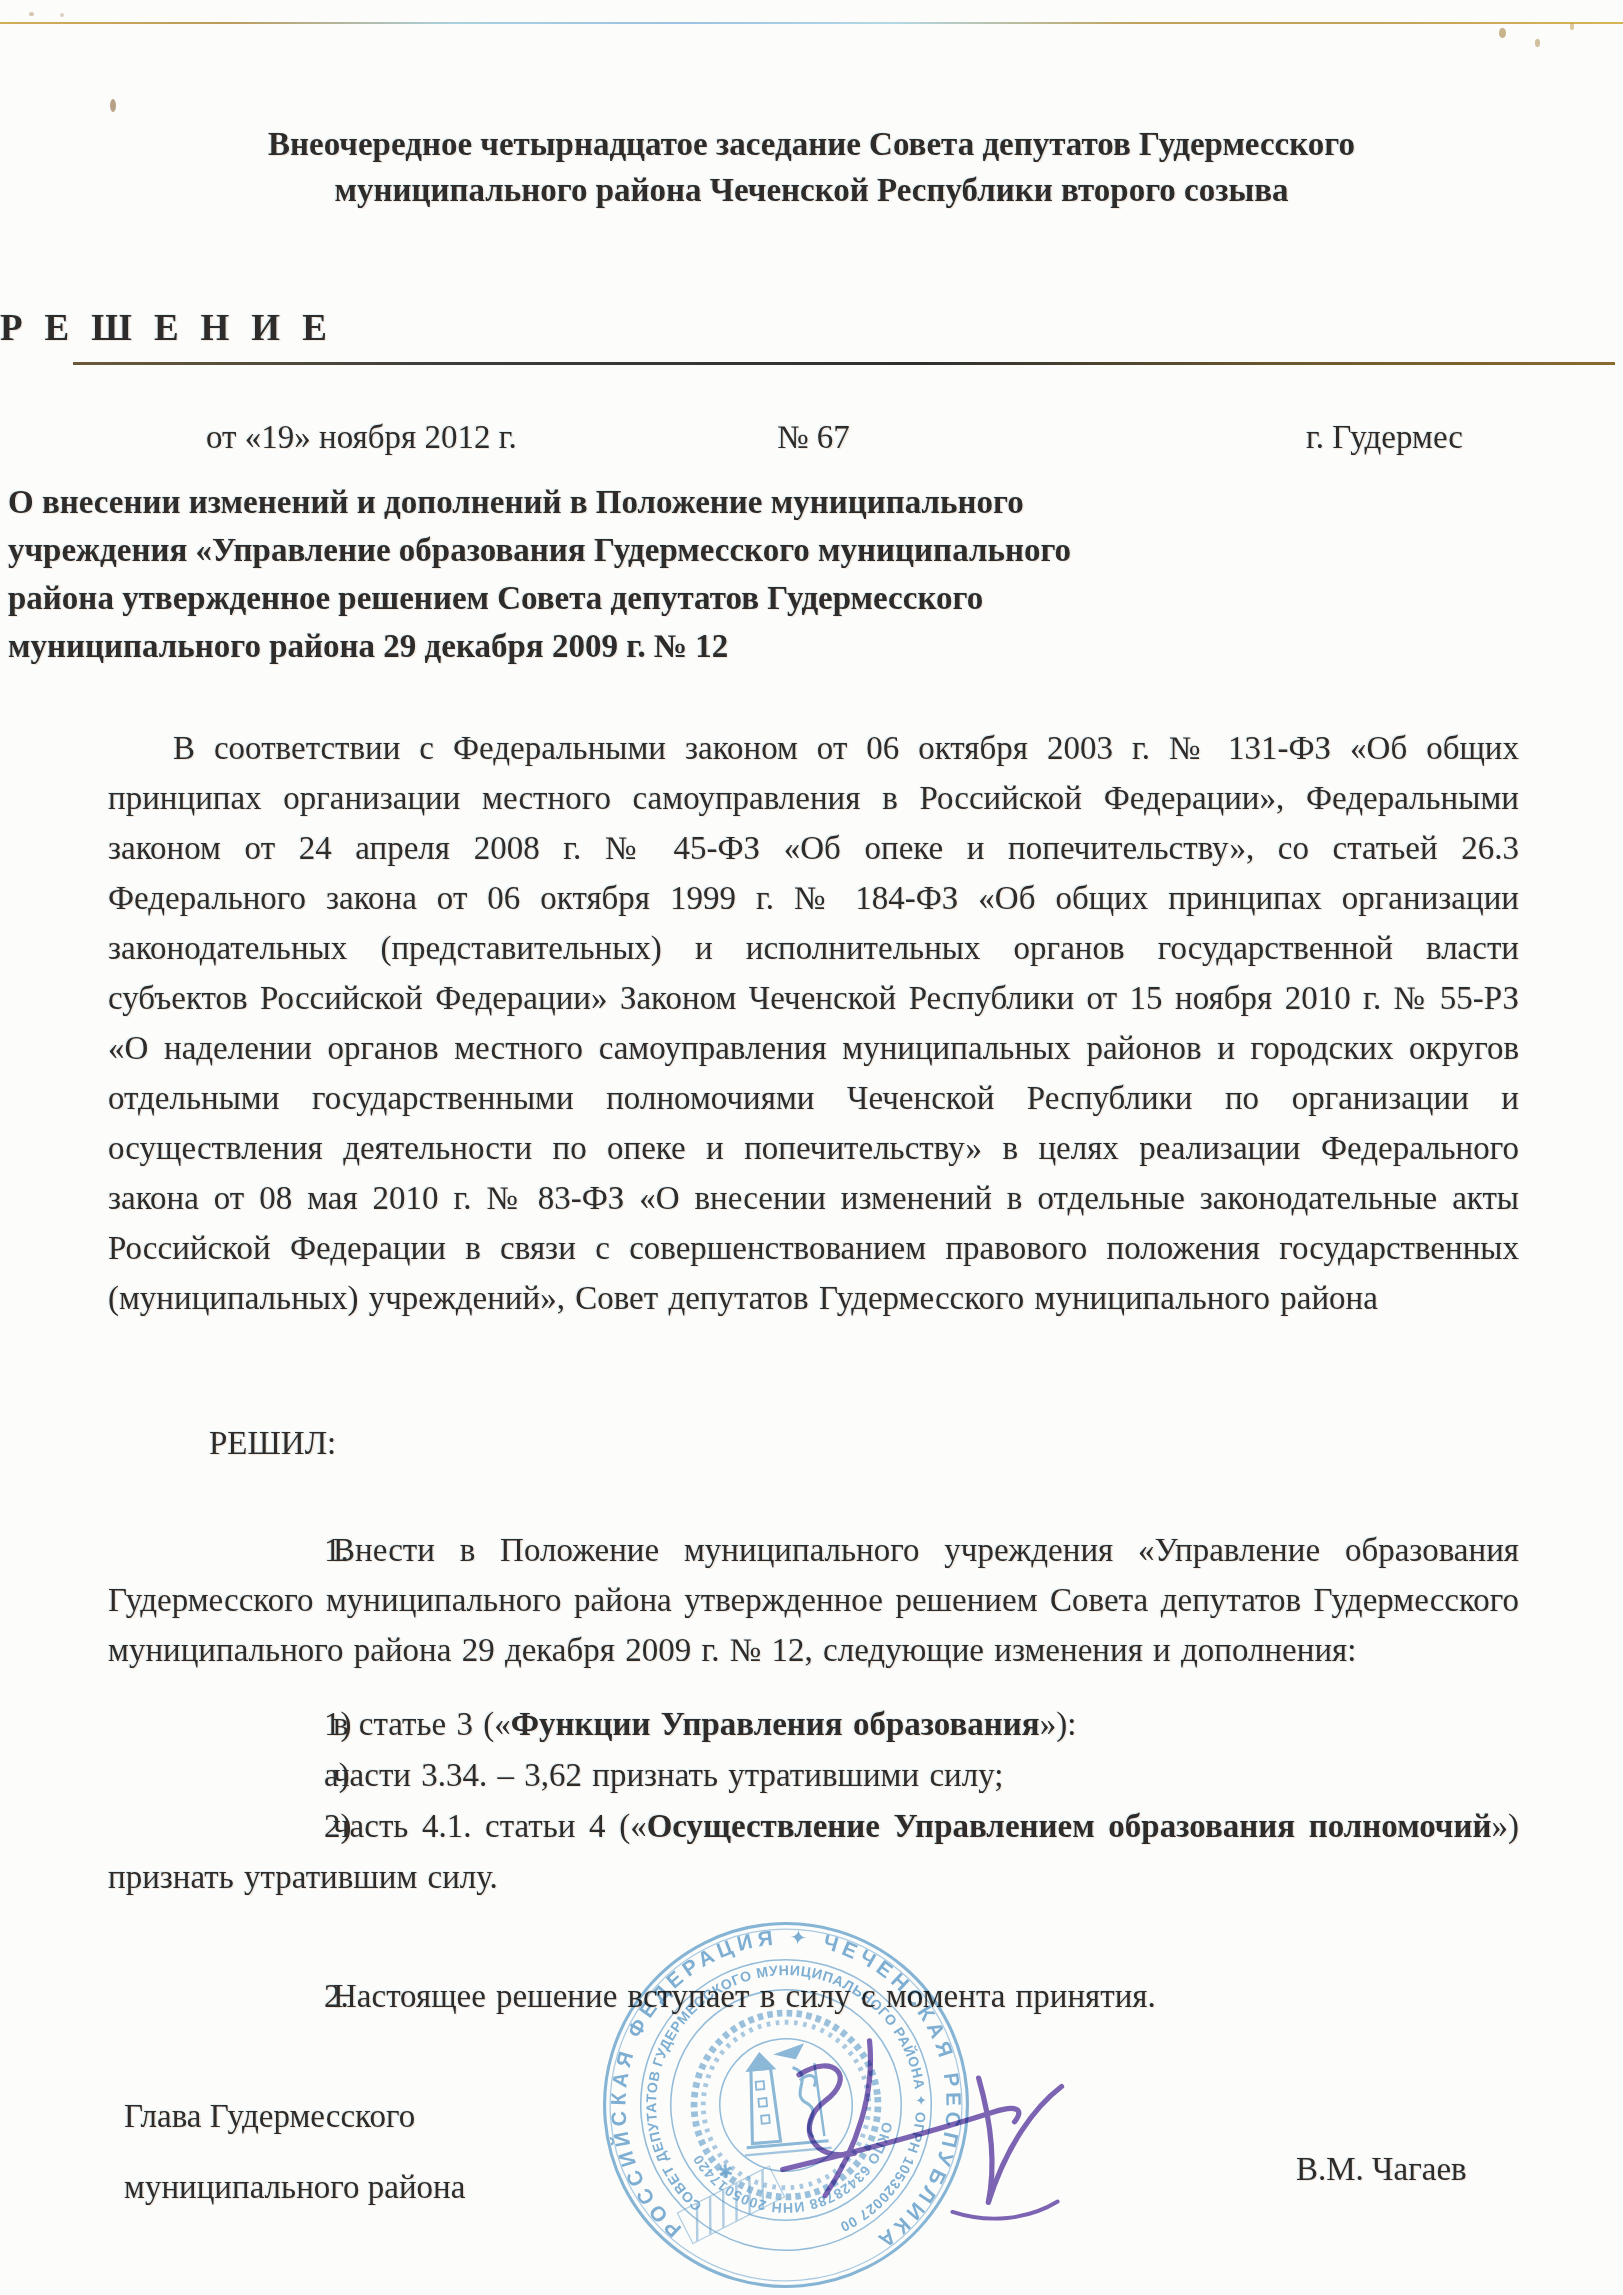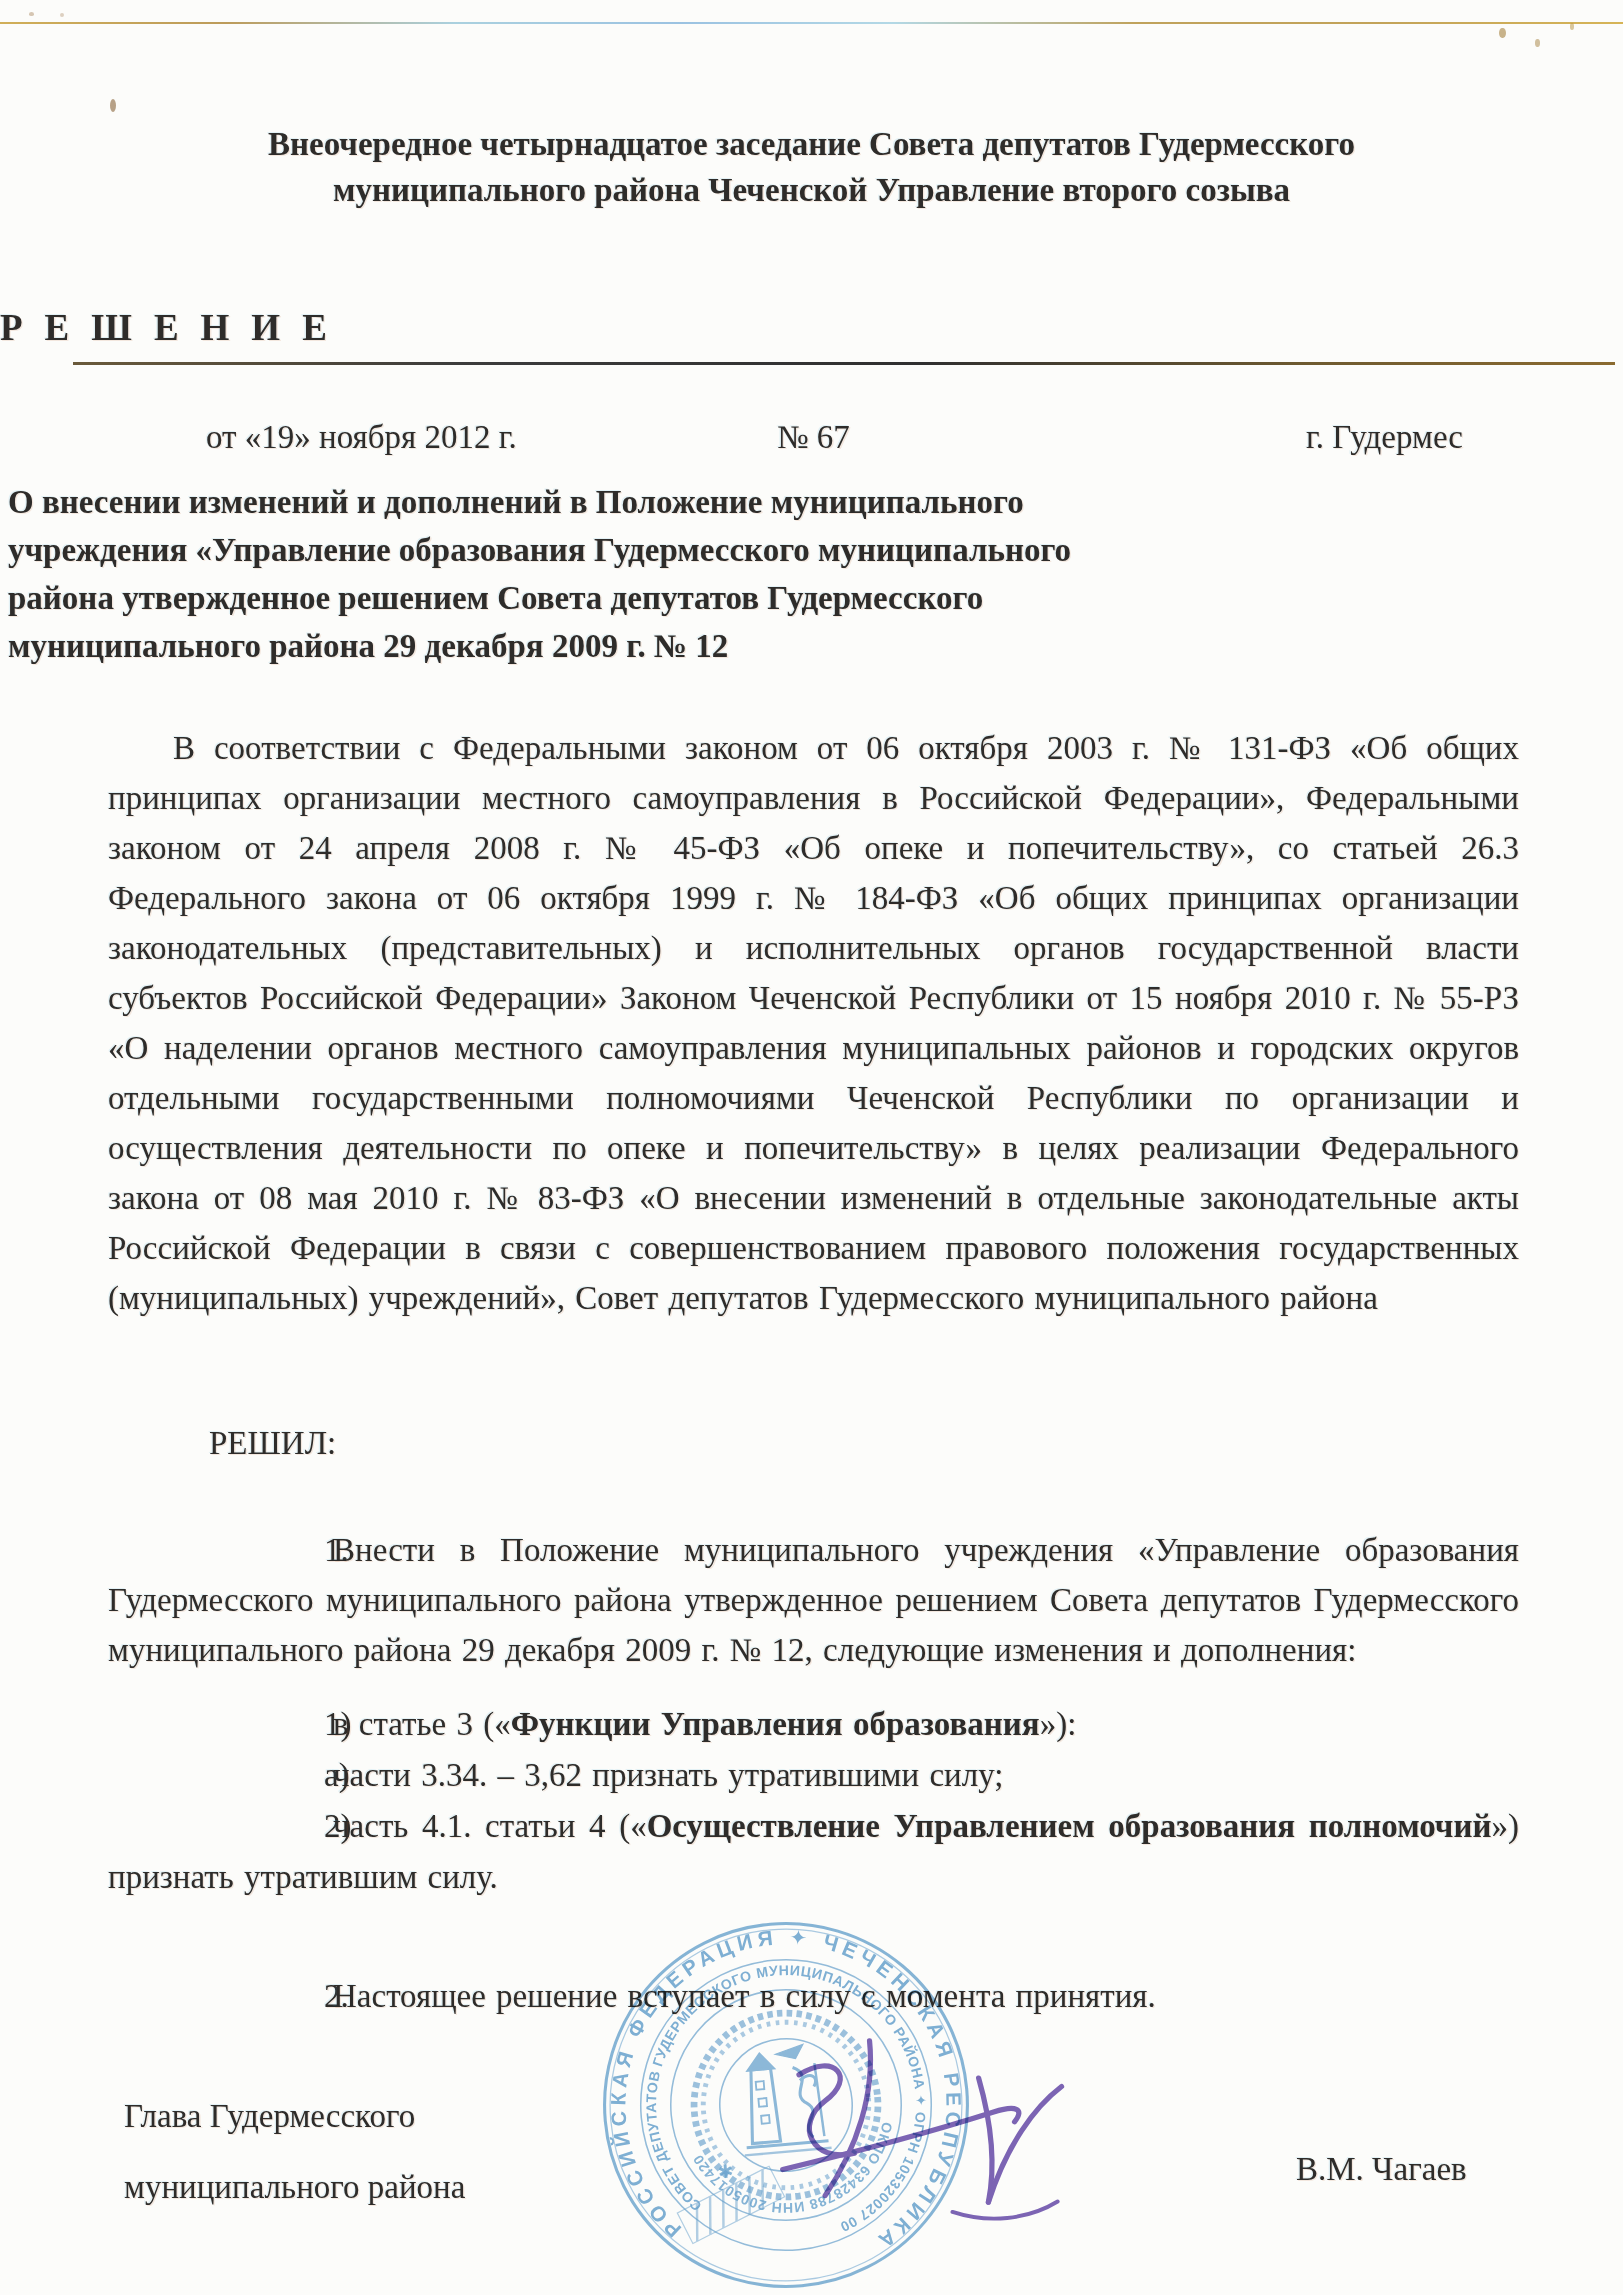--- a/index.html
+++ b/index.html
@@ -105,21 +105,21 @@
 
   <div class="speck" style="left:110px;top:99px;width:5.9px;height:13px;background:#9a7b55;opacity:.7;"></div>
   <div class="speck" style="left:29px;top:11.8px;width:5.2px;height:3.9px;background:#b08f6a;opacity:.5;"></div>
   <div class="speck" style="left:60px;top:13px;width:3.9px;height:3.9px;background:#b08f6a;opacity:.4;"></div>
   <div class="speck" style="left:1499px;top:27.5px;width:6.5px;height:10.5px;background:#a5823f;opacity:.6;"></div>
   <div class="speck" style="left:1535px;top:39px;width:4.6px;height:7.9px;background:#a5823f;opacity:.5;"></div>
   <div class="speck" style="left:1570px;top:23px;width:3.9px;height:6.5px;background:#b5923f;opacity:.5;"></div>
 
   <div class="abs header-title ink">
     <div>Внеочередное четырнадцатое заседание Совета депутатов Гудермесского</div>
-    <div>муниципального района Чеченской Управление второго созыва</div>
+    <div>муниципального района Чеченской Республики второго созыва</div>
   </div>
 
   <div class="abs doc-kind ink">РЕШЕНИЕ</div>
   <div class="abs rule"></div>
 
   <div class="abs dateline ink">
     <span class="dl-date">от «19» ноября 2012 г.</span>
     <span class="dl-num">№ 67</span>
     <span class="dl-place">г. Гудермес</span>
   </div>

